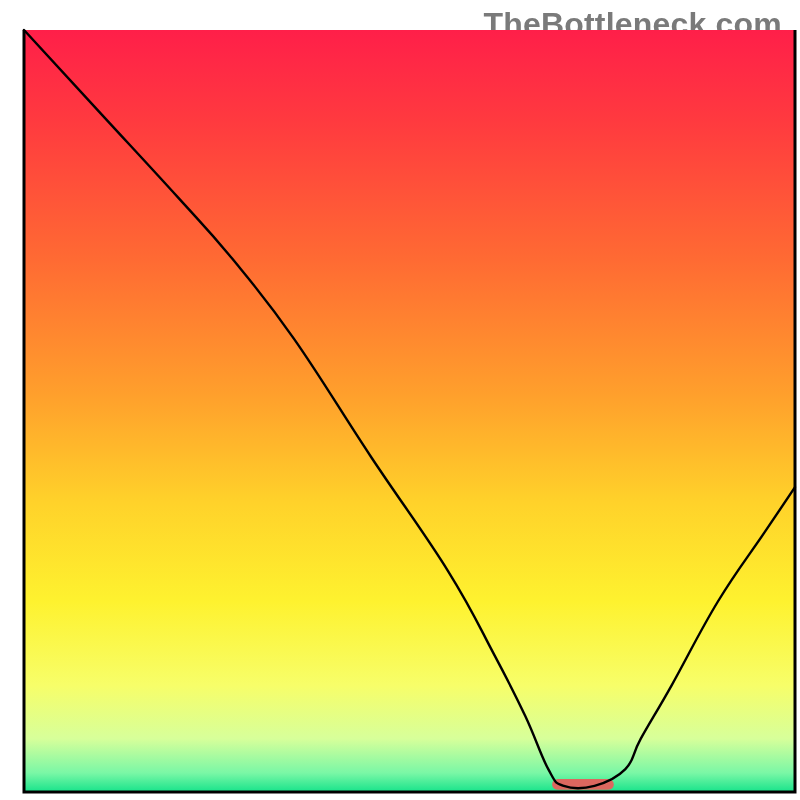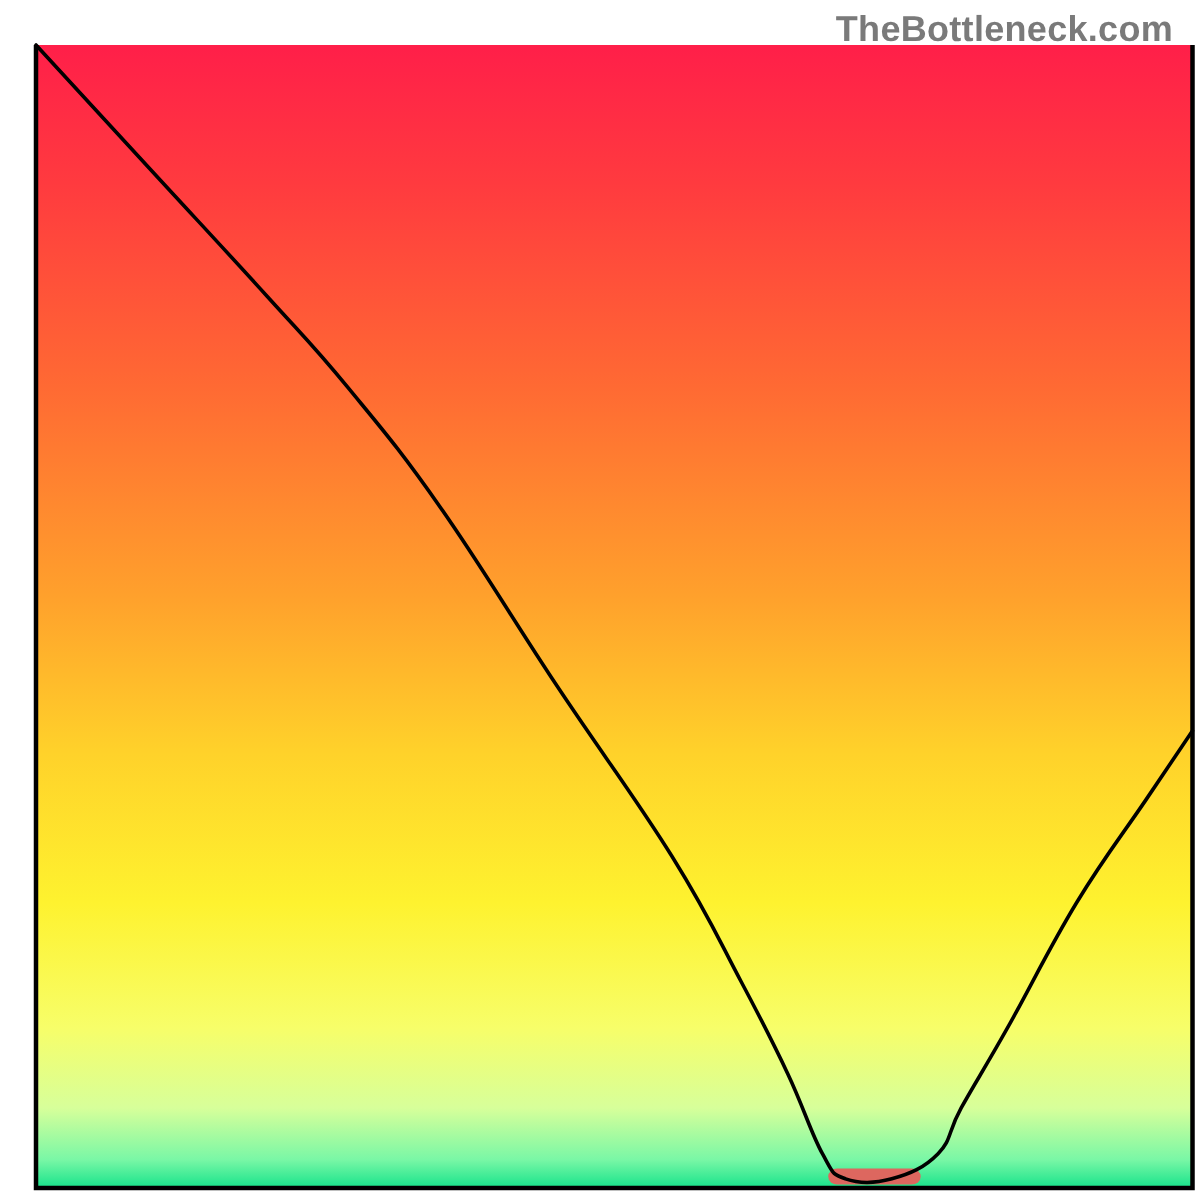--- a/index.html
+++ b/index.html
@@ -12,21 +12,21 @@
   }
   .stage {
     position: relative;
     width: 800px;
     height: 800px;
   }
   .watermark {
     position: absolute;
     top: 6px;
     right: 18px;
-    font-size: 24px;
+    font-size: 32px;
     font-weight: 600;
     color: #7a7a7a;
     letter-spacing: 0.2px;
   }
   svg.plot {
     position: absolute;
     top: 0;
     left: 0;
   }
 </style>

